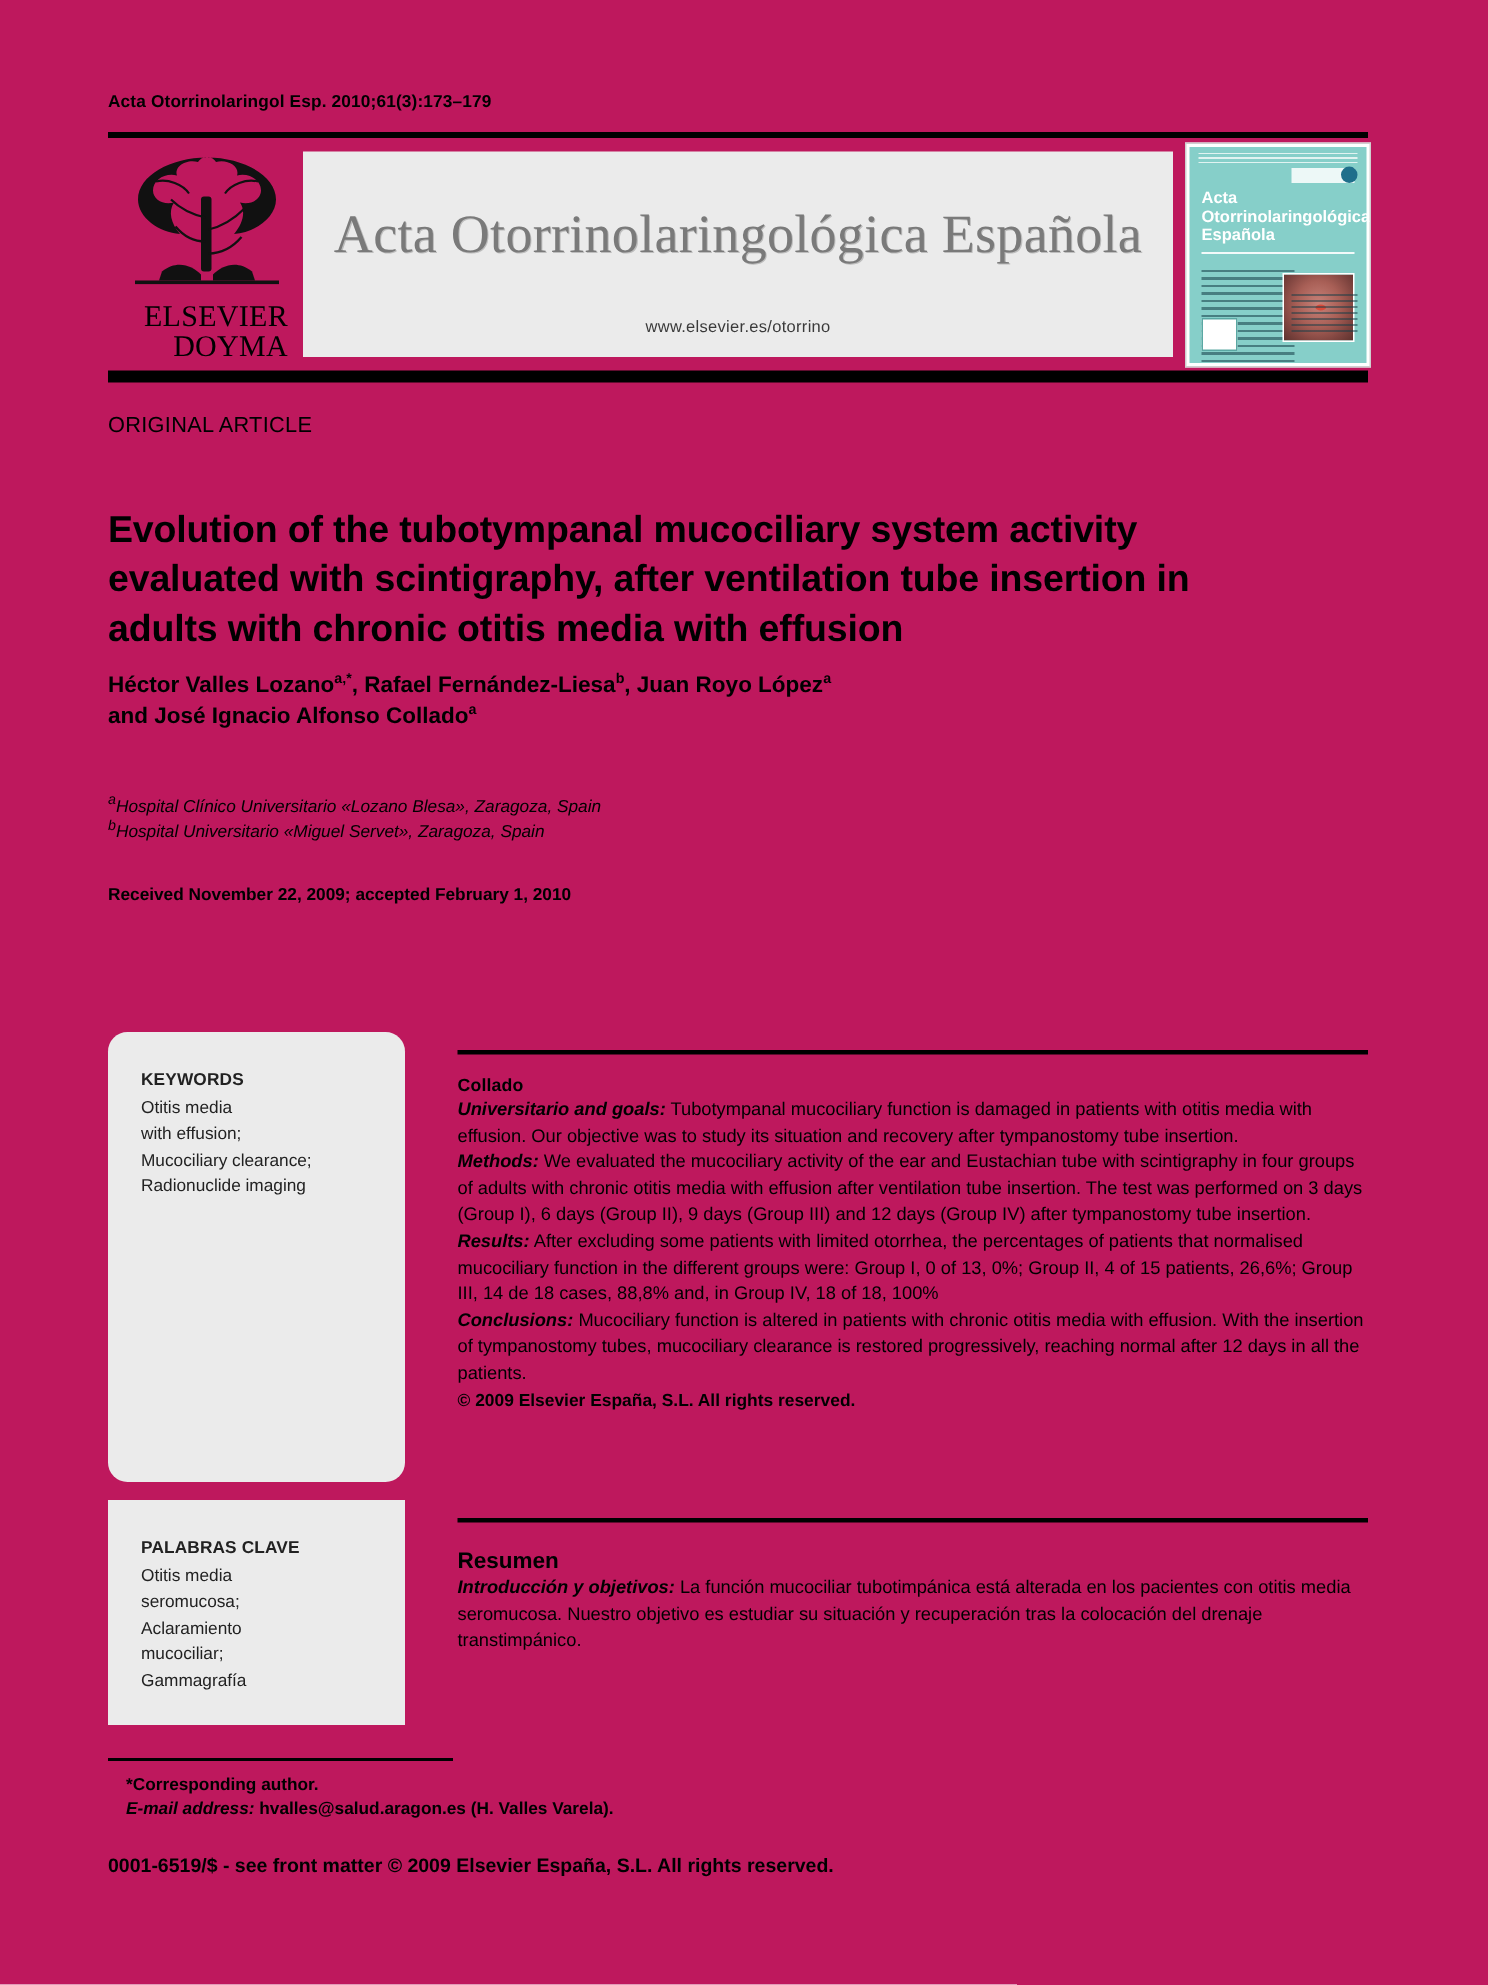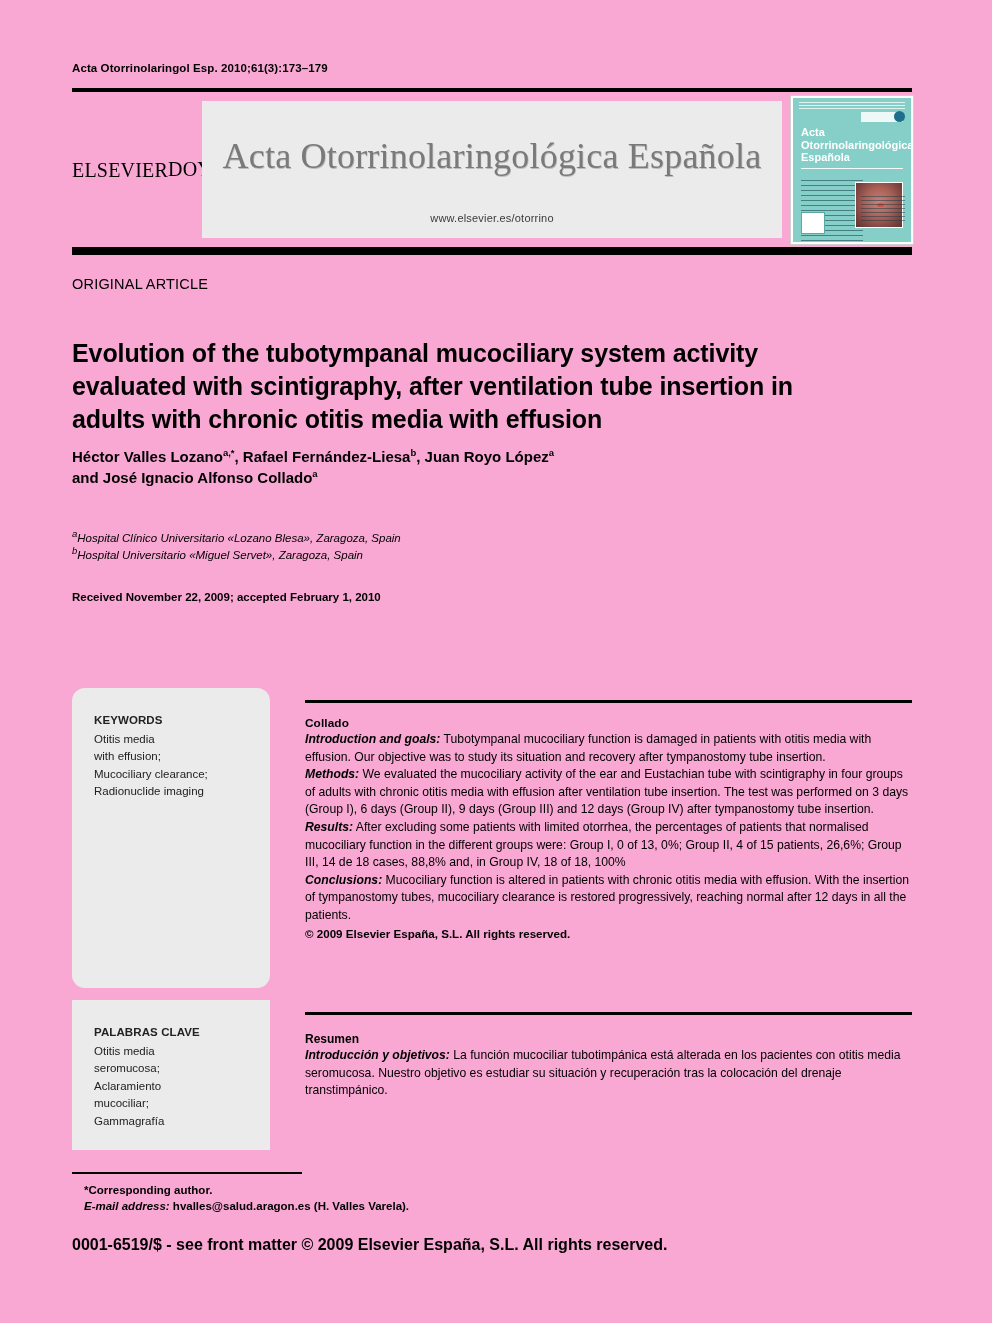--- a/index.html
+++ b/index.html
@@ -13,21 +13,21 @@
     font-family: "Liberation Sans", sans-serif;
     color: #000000;
     -webkit-font-smoothing: antialiased;
   }
   .page {
     position: relative;
     width: 992px;
     height: 1323px;
     box-sizing: border-box;
     padding: 4px;
-    background: #f9a8d4;
+    background: #be185d;
   }
 
   
   .runhead {
     position: absolute;
     left: 72px;
     top: 62px;
     font-size: 11.5px;
     letter-spacing: .1px;
     font-weight: 700;
@@ -50,21 +50,22 @@
     width: 840px;
     height: 148px;
   }
   .elsevier-logo {
     position: absolute;
     left: 0;
     top: 0;
     width: 120px;
     height: 148px;
     display: flex;
-    align-items: center;
+    flex-direction: column;
+    align-items: flex-end;
     justify-content: flex-start;
   }
   .tree-svg { display:block; margin-top: 4px; }
   .elsevier-word {
     font-family: "Liberation Serif", serif;
     font-size: 20px;
     line-height: 20px;
     letter-spacing: .2px;
     text-align: center;
     margin-top: 2px;
@@ -272,21 +273,21 @@
   .abs-copy { margin-top: 0px; font-weight: 700; font-size: 11.6px; }
   #abs-en { top: 700px; }
   #abs-es { top: 1012px; }
   .es-title {
     font-size: 12.6px;
     line-height: 18.5px;
     font-weight: 700;
     margin-top: 13px;
   }
   .es-resumen-head {
-    font-size: 12px;
+    font-size: 15px;
     font-weight: 700;
     margin-top: 17px;
   }
 
   
   .foot-rule {
     position: absolute;
     left: 72px;
     top: 1172px;
     width: 230px;
@@ -299,21 +300,21 @@
     top: 1182px;
     font-size: 11.5px;
     line-height: 16px;
     font-weight: 700;
   }
   .footnote .em { font-style: italic; }
   .imprint {
     position: absolute;
     left: 72px;
     top: 1236px;
-    font-size: 16px;
+    font-size: 13px;
     font-weight: 700;
   }
 </style>
 </head>
 <body>
 
 <div class="page">
 
   <div class="runhead">Acta Otorrinolaringol Esp. 2010;61(3):173–179</div>
   <div class="rule-top"></div>
@@ -382,21 +383,21 @@
     <div>Otitis media</div>
     <div>with effusion;</div>
     <div>Mucociliary clearance;</div>
     <div>Radionuclide imaging</div>
   </div>
 
   <div class="abs-col" id="abs-en">
     <div class="abs-rule"></div>
     <div class="abs-head">Collado</div>
     <div class="abs-body">
-      <p><i>Introduction and goals:</i><span> Tubotympanal mucociliary function is damaged in patients with otitis media with effusion. Our objective was to study its situation and recovery after tympanostomy tube insertion.</span></p>
+      <p><i>Universitario and goals:</i><span> Tubotympanal mucociliary function is damaged in patients with otitis media with effusion. Our objective was to study its situation and recovery after tympanostomy tube insertion.</span></p>
       <p><i>Methods:</i><span> We evaluated the mucociliary activity of the ear and Eustachian tube with scintigraphy in four groups of adults with chronic otitis media with effusion after ventilation tube insertion. The test was performed on 3 days (Group I), 6 days (Group II), 9 days (Group III) and 12 days (Group IV) after tympanostomy tube insertion.</span></p>
       <p><i>Results:</i><span> After excluding some patients with limited otorrhea, the percentages of patients that normalised mucociliary function in the different groups were: Group I, 0 of 13, 0%; Group II, 4 of 15 patients, 26,6%; Group III, 14 de 18 cases, 88,8% and, in Group IV, 18 of 18, 100%</span></p>
       <p><i>Conclusions:</i><span> Mucociliary function is altered in patients with chronic otitis media with effusion. With the insertion of tympanostomy tubes, mucociliary clearance is restored progressively, reaching normal after 12 days in all the patients.</span></p>
       <p class="abs-copy">© 2009 Elsevier España, S.L. All rights reserved.</p>
     </div>
   </div>
 
   <div class="kw-box" id="kw-es">
     <div class="kw-head">PALABRAS CLAVE</div>
     <div>Otitis media</div>

